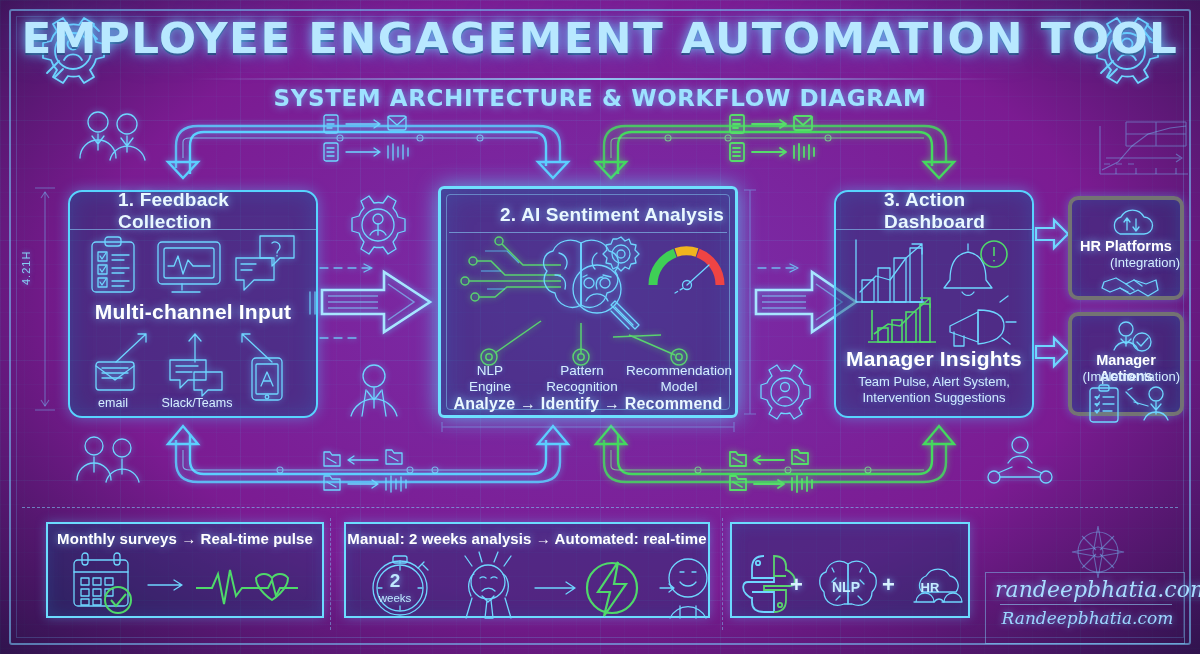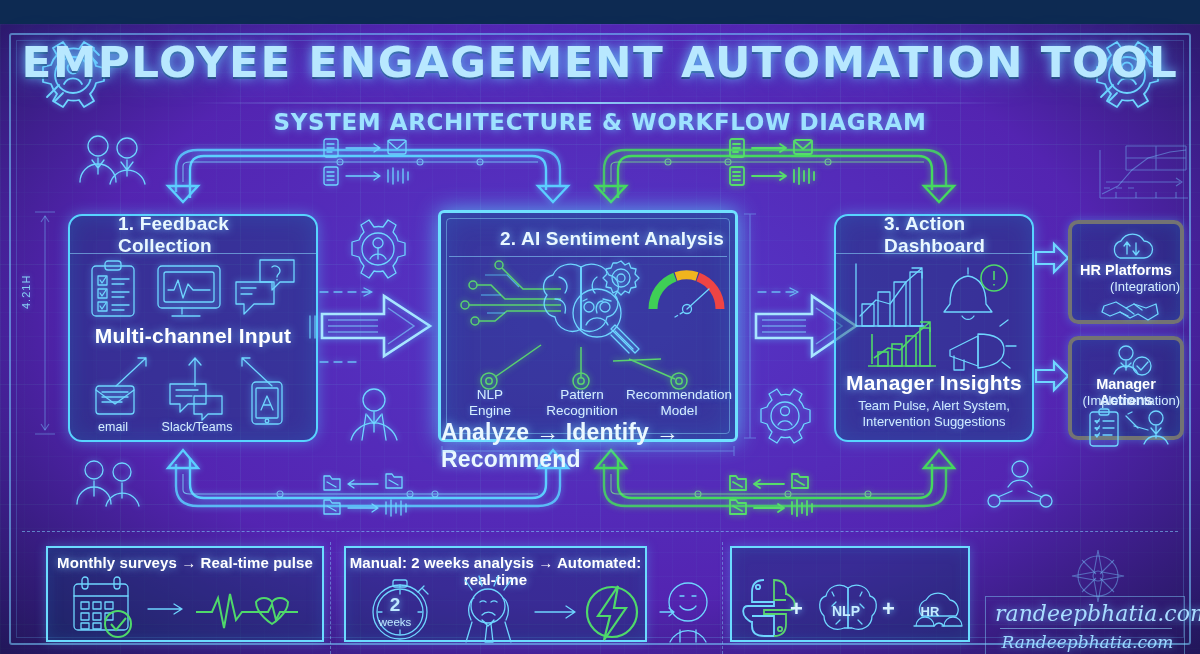--- a/index.html
+++ b/index.html
@@ -10,22 +10,21 @@
     background: #0d2a52;
     overflow: hidden;
     position: relative;
   }
 
   
   #root {
     position: absolute; inset: 0;
     background:
       radial-gradient(ellipse at 50% 38%, #174679 0%, #123câ€‹66 45%, #0b2450 100%);
-    background-color: #6d28d9;
-    margin-top: 24px;
+    background-color: #a21caf;
   }
   .grid-fine {
     position: absolute; inset: 0;
     background-image:
       linear-gradient(to right, rgba(120,190,255,.055) 1px, transparent 1px),
       linear-gradient(to bottom, rgba(120,190,255,.055) 1px, transparent 1px);
     background-size: 24px 24px;
   }
   .grid-coarse {
     position: absolute; inset: 0;
@@ -108,22 +107,22 @@
   }
   .sub-label {
     font-size: 13px; color: #cfeaff; text-align: center; line-height: 1.25;
     text-shadow: 0 0 6px rgba(90,180,255,.6);
   }
   .tiny-label {
     font-size: 12.5px; color: #d6eeff; text-align: center; line-height: 1.2;
     text-shadow: 0 0 5px rgba(90,180,255,.5);
   }
   .flow-text {
-    font-size: 23px; font-weight: 700; color: #eaf8ff;
-    letter-spacing:.2px;
+    font-size: 16px; font-weight: 700; color: #eaf8ff;
+    text-align:center; letter-spacing:.2px;
     text-shadow: 0 0 10px rgba(120,210,255,.85);
   }
 
   
   .side-card {
     position: absolute;
     border: 4px solid #737373; border-radius: 10px;
     background: rgba(16,58,108,.40);
     box-shadow: 0 0 10px rgba(80,200,255,.38), inset 0 0 16px rgba(40,130,210,.25);
   }
@@ -734,21 +733,21 @@
       <g fill="none" stroke="#4fd96a" stroke-width="2">
         <circle cx="52" cy="48" r="13"></circle>
         <path d="M45,48 L50,54 L60,42"></path>
         <path d="M130,36 L146,36 L152,22 L158,52 L164,18 L170,44 L176,36 L196,36"></path>
         <path d="M190,26 A10,10 0 0 1 206,26 A10,10 0 0 1 222,26 C222,38 206,48 206,48 C206,48 190,38 190,26 Z"></path>
         <path d="M196,36 L202,36 L206,28 L210,44 L214,36 L232,36"></path>
       </g>
     </svg>
   </div>
 
-  <div class="fbox" style="left:344px; top:522px; width:303px; height:96px;">
+  <div class="fbox" style="left:344px; top:522px; width:366px; height:96px;">
     <div class="fbox-title" style="position:absolute; left:0; right:0; top:6px;">Manual: 2 weeks analysis → Automated: real-time</div>
     <svg style="left:14px; top:26px;" width="340" height="68">
       <g class="ln-thin">
 
         <circle cx="40" cy="38" r="27"></circle>
         <circle cx="40" cy="38" r="23"></circle>
         <rect x="33" y="6" width="14" height="7" rx="2"></rect>
         <path d="M40,13 L40,11 M58,18 L64,12 M62,14 L68,20"></path>
         <path d="M40,16 L40,20 M62,38 L58,38 M40,60 L40,56 M18,38 L22,38"></path>
 

